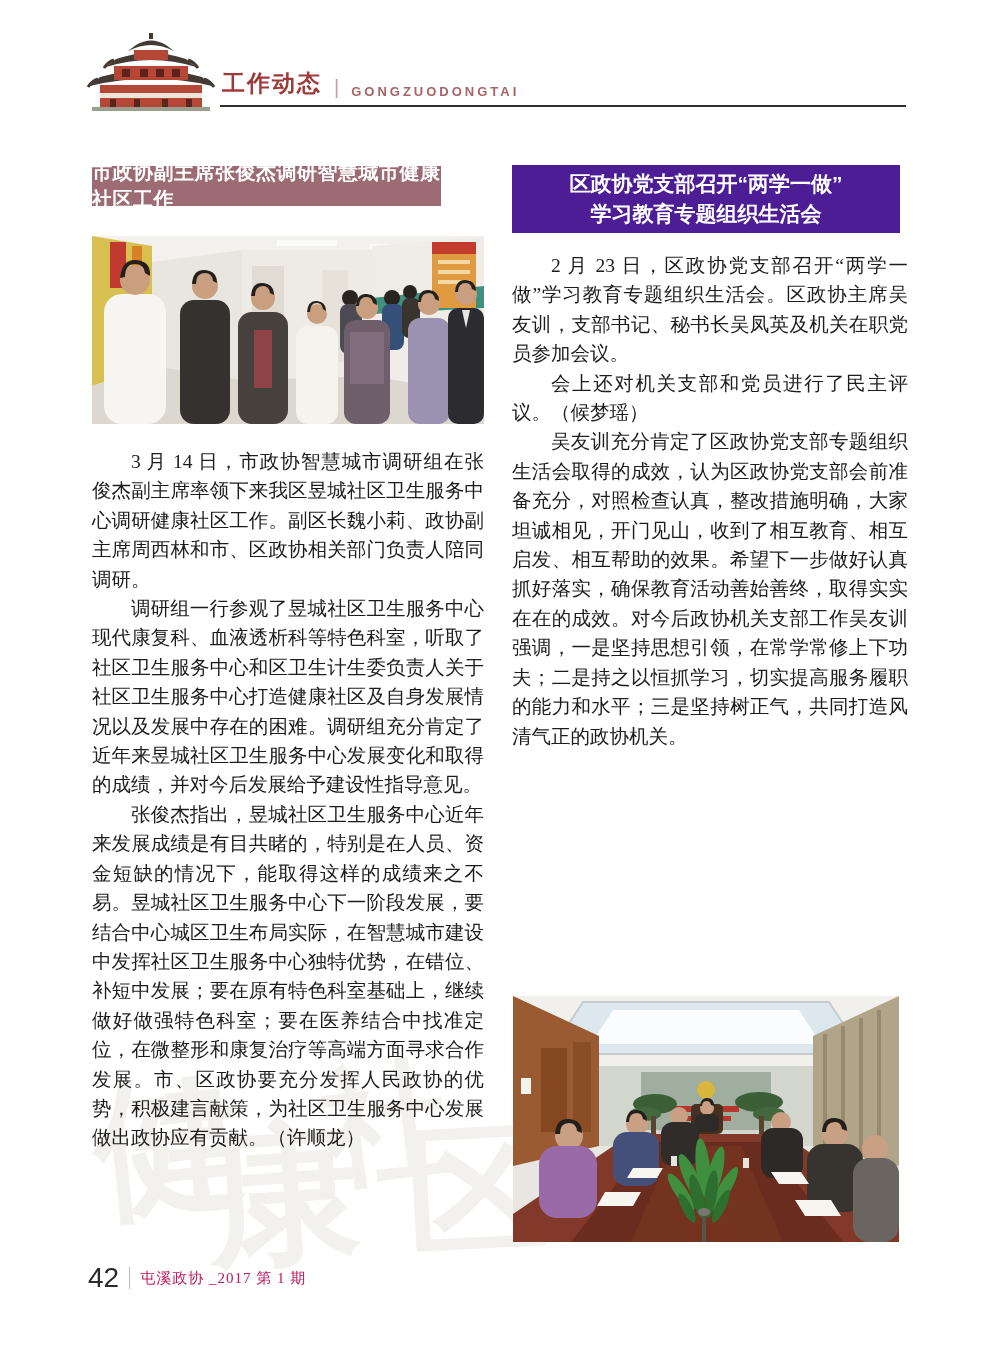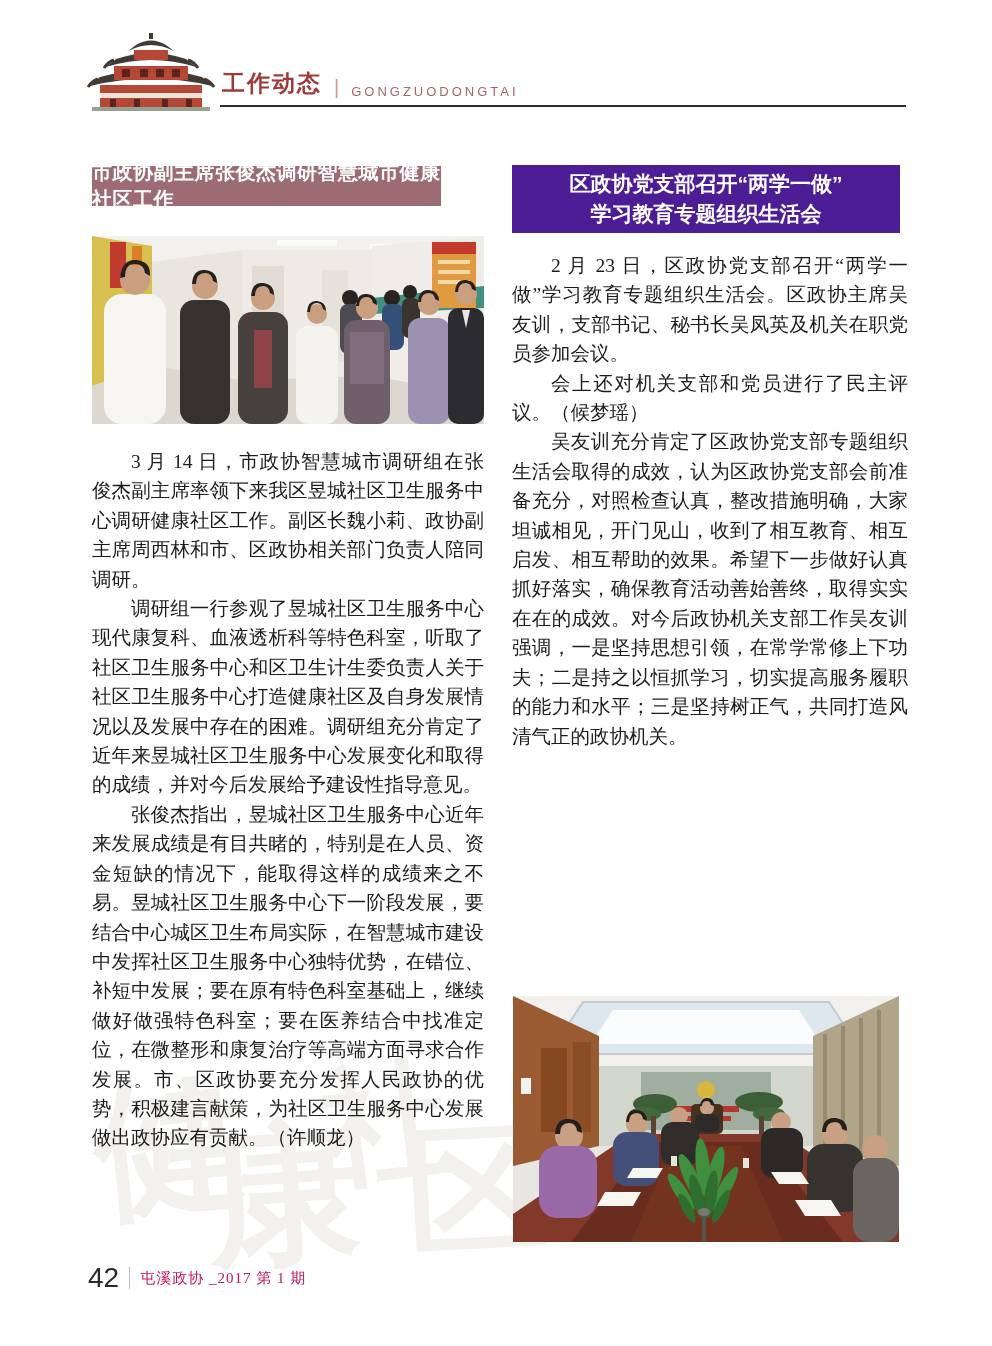--- a/index.html
+++ b/index.html
@@ -5,21 +5,21 @@
   html,body{margin:0;padding:0;background:#ffffff;}
   .page{position:relative;width:992px;height:1346px;background:#ffffff;overflow:hidden;
         font-family:"Liberation Serif","DejaVu Serif",serif;color:#1c1c1c;}
 
   
   .logo{position:absolute;left:86px;top:33px;width:130px;height:80px;z-index:2;}
   .header-titles{position:absolute;left:222px;top:68px;display:flex;align-items:flex-end;gap:12px;
                  font-family:"Liberation Sans","DejaVu Sans",sans-serif;z-index:2;}
   .section-title{font-size:23px;font-weight:bold;color:#9e3a3a;letter-spacing:2px;}
   .header-divider{color:#c89a9a;font-size:20px;font-weight:300;}
-  .section-subtitle{font-size:13px;color:#a86464;letter-spacing:3px;font-weight:normal;}
+  .section-subtitle{font-size:13px;color:#a86464;letter-spacing:3px;font-weight:bold;}
   .header-rule{position:absolute;left:220px;top:105px;width:686px;height:2px;background:#2e2e2e;z-index:2;}
 
   
   .title-bar{position:absolute;display:flex;flex-direction:column;align-items:center;justify-content:center;
              color:#ffffff;font-family:"Liberation Sans","DejaVu Sans",sans-serif;font-weight:bold;z-index:2;}
   .left-title{left:92px;top:166px;width:349px;height:40px;background:#9c6b74;font-size:20px;letter-spacing:.5px;}
   .right-title{left:512px;top:165px;width:388px;height:68px;background:#4c1d95;font-size:21px;line-height:30px;}
 
   
   .photo{position:absolute;overflow:hidden;z-index:2;}

